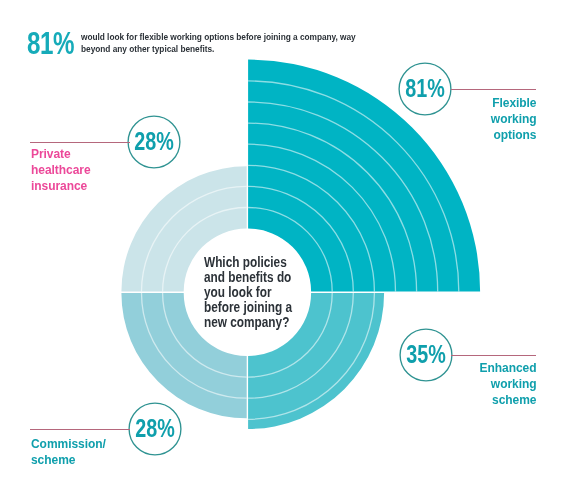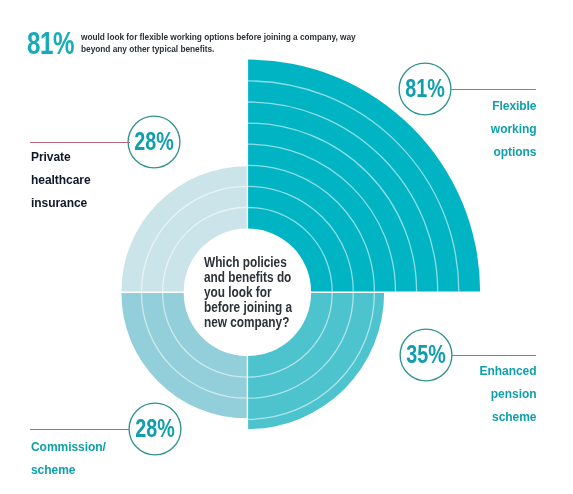--- a/index.html
+++ b/index.html
@@ -20,21 +20,21 @@
 
   .qtext{position:absolute;font-size:14.5px;font-weight:700;color:#2C3238;
          line-height:14.95px;letter-spacing:0;transform:scaleX(0.815);transform-origin:0 0;}
 
   .callout{position:absolute;}
   .co-circle{position:absolute;overflow:visible;}
   .co-pct{position:absolute;font-size:25px;font-weight:700;color:#12A5B4;
           line-height:25px;white-space:nowrap;}
   .co-line{position:absolute;height:1px;}
   .co-label{position:absolute;font-size:12px;font-weight:700;color:#15A8B8;
-            line-height:23px;letter-spacing:-0.05px;transform-origin:0 0;}
+            line-height:16px;letter-spacing:-0.05px;transform-origin:0 0;}
   .co-label.r{text-align:right;}
 </style>
 </head>
 <body>
 
 <div id="root">
 
   <svg class="chart" id="chartsvg" width="573" height="494" viewBox="0 0 573 494">
       <path d="M 248.10 59.60 A 232 232 0 0 1 480.10 291.60 L 311.10 291.60 A 63 63 0 0 0 248.10 228.60 Z" fill="#00B4C4"></path>
       <path d="M 248.10 207.50 A 84.1 84.1 0 0 1 332.20 291.60" fill="none" stroke="#ffffff" stroke-opacity="0.55" stroke-width="1.3"></path>
@@ -72,33 +72,33 @@
         <div class="co-pct" style="left: 425.2px; top: 76.1px; transform: translate(-50%, 0px) scaleX(0.79); color: rgb(15, 159, 172);">81%</div>
         <div class="co-line" style="left: 451px; top: 88.7px; width: 84.5px; background: rgb(181, 103, 124);"></div>
         <div class="co-label r" style="top: 95px; width: 52px; left: 484.5px; color: rgb(15, 159, 172);">Flexible working options</div>
       </div>
       <div class="callout">
         <svg class="co-circle" width="58" height="58" style="left: 125.2px; top: 112.6px;">
           <circle cx="29" cy="29" r="25.9" fill="none" stroke="#2F9392" stroke-width="1.35"></circle>
         </svg>
         <div class="co-pct" style="left: 154.2px; top: 129px; transform: translate(-50%, 0px) scaleX(0.79); color: rgb(15, 159, 172);">28%</div>
         <div class="co-line" style="left: 30px; top: 141.6px; width: 99.5px; background: rgb(181, 103, 124);"></div>
-        <div class="co-label" style="top: 145.6px; width: 62px; left: 31px; color: #0f172a;">Private healthcare insurance</div>
+        <div class="co-label" style="top: 145.6px; width: 62px; left: 31px; color: #ec4899;">Private healthcare insurance</div>
       </div>
       <div class="callout">
         <svg class="co-circle" width="58" height="58" style="left: 125.7px; top: 400px;">
           <circle cx="29" cy="29" r="25.9" fill="none" stroke="#2F9392" stroke-width="1.35"></circle>
         </svg>
         <div class="co-pct" style="left: 154.7px; top: 416.4px; transform: translate(-50%, 0px) scaleX(0.79); color: rgb(15, 159, 172);">28%</div>
         <div class="co-line" style="left: 30px; top: 429px; width: 100px; background: rgb(181, 103, 124);"></div>
         <div class="co-label" style="top: 435.7px; width: 80px; left: 31px; color: rgb(15, 159, 172);">Commission/ scheme</div>
       </div>
       <div class="callout">
         <svg class="co-circle" width="58" height="58" style="left: 396.5px; top: 325.8px;">
           <circle cx="29" cy="29" r="25.9" fill="none" stroke="#2F9392" stroke-width="1.35"></circle>
         </svg>
         <div class="co-pct" style="left: 425.5px; top: 342.2px; transform: translate(-50%, 0px) scaleX(0.79); color: rgb(15, 159, 172);">35%</div>
         <div class="co-line" style="left: 451px; top: 354.8px; width: 85px; background: rgb(181, 103, 124);"></div>
-        <div class="co-label r" style="top: 360px; width: 62px; left: 474.5px; color: rgb(15, 159, 172);">Enhanced pension scheme</div>
+        <div class="co-label r" style="top: 360px; width: 62px; left: 474.5px; color: rgb(15, 159, 172);">Enhanced working scheme</div>
       </div>
     </div>
 
 </div>
 
 </body></html>

